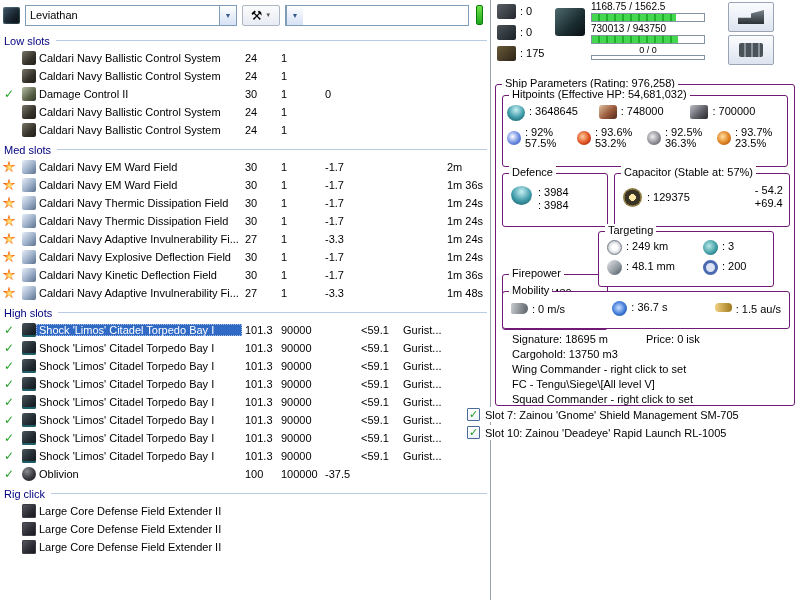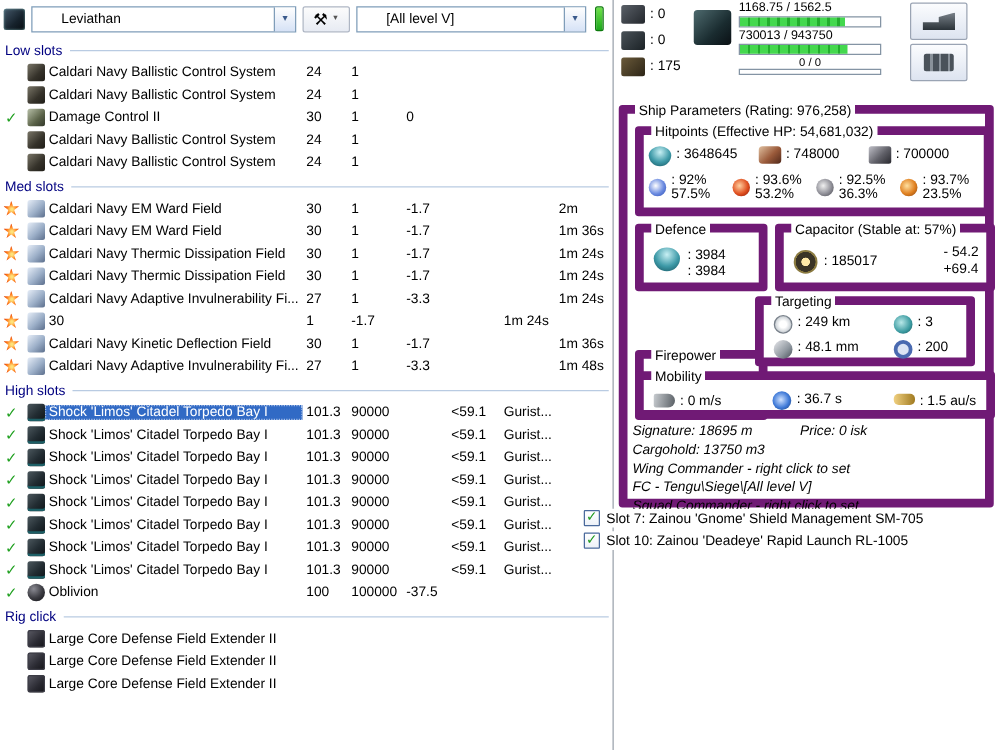--- a/index.html
+++ b/index.html
@@ -7,21 +7,21 @@
   body { position:relative; background:#fff; color:#000;
          font-family:"Liberation Sans","DejaVu Sans",sans-serif; font-size:11px; }
 
   
   .left-panel { position:absolute; left:0; top:0; width:490px; height:600px; background:#fff; }
   .toolbar { display:flex; align-items:center; gap:5px; padding:4px 3px; height:30px; }
   .win-icon { width:17px; height:17px; border-radius:2px;
               background:linear-gradient(135deg,#44586a,#16222c 60%,#060c10);
               box-shadow:inset 0 0 2px #7aa; }
   .combo { display:flex; align-items:center; height:21px; border:1px solid #7f9db9; background:#fff; }
-  .combo-text { flex:1; padding-left:4px; white-space:nowrap; overflow:hidden;margin-left:19px; }
+  .combo-text { flex:1; padding-left:4px; white-space:nowrap; overflow:hidden; }
   .combo-btn { width:17px; height:100%; display:flex; align-items:center; justify-content:center;
                font-size:7px; color:#3a5a8c; border-left:1px solid #7f9db9;
                background:linear-gradient(#fefefe,#d6e2f6); }
   .ship-combo { width:212px; }
   .skills-combo { width:184px; }
   .tools-btn { display:flex; align-items:center; justify-content:center; gap:3px;
                width:38px; height:21px; border:1px solid #aeb6c4; border-radius:2px;
                background:linear-gradient(#fcfcfc,#e7ebf3); }
   .hammer { font-size:13px; line-height:13px; }
   .mini-arrow { font-size:6px; color:#555; }
@@ -79,21 +79,21 @@
   .bar.thin { height:5px; }
   .bar-fill { height:100%; background:repeating-linear-gradient(90deg,#44d84e 0 6px,#23ad2d 6px 8px); }
   .top-btns { position:absolute; right:26px; top:2px; display:flex; flex-direction:column; gap:3px; }
   .icon-btn { width:46px; height:30px; border:1px solid #9aa4b4; border-radius:2px;
               background:linear-gradient(#fbfcfe,#dde4f0); display:flex; align-items:center; justify-content:center; }
   .turret-glyph { width:26px; height:14px; background:linear-gradient(#7a828a,#2a3238);
                   clip-path:polygon(0 55%,50% 55%,50% 25%,100% 0,100% 100%,0 100%); }
   .launcher-glyph { width:24px; height:14px; border-radius:2px;
                     background:repeating-linear-gradient(90deg,#4a525a 0 5px,#8a929a 5px 7px); }
 
-  .gbox { position:absolute; border:7px solid #701a75; border-radius:3px; background:#fff; }
+  .gbox { position:absolute; border:1px solid #701a75; border-radius:3px; background:#fff; }
   .gtitle { position:absolute; top:-8px; left:6px; background:#fff; padding:0 3px; white-space:nowrap; }
   .params-box { left:4px; top:84px; width:300px; height:322px; }
   .hp-box   { left:6px;  top:10px;  width:286px; height:72px; }
   .def-box  { left:6px;  top:88px;  width:106px; height:54px; }
   .cap-box  { left:118px;top:88px;  width:176px; height:54px; }
   .fire-box { left:6px;  top:146px; width:106px; height:56px;margin-top:43px; }
   .targ-box { left:102px;top:146px; width:176px; height:56px; }
   .mob-box  { left:6px;  top:206px; width:288px; height:38px; }
 
   .stat { display:flex; align-items:flex-start; gap:4px; white-space:nowrap; }
@@ -133,21 +133,21 @@
              background:radial-gradient(circle at 40% 40%,#b8e8e8,#3a9aa0 60%,#14484c); }
   .ic-res { width:15px; height:15px; border-radius:50%;
             background:linear-gradient(135deg,#e8e8ec,#9098a0 60%,#485058); }
   .ic-scan { width:15px; height:15px; border-radius:50%; border:3px solid #4a6ab0; background:#dce4f4; }
   .mob-body { display:flex; align-items:center; justify-content:space-between; padding:9px 8px 0 8px; }
   .ic-speed { width:17px; height:11px; border-radius:2px 6px 6px 2px;
               background:linear-gradient(100deg,#c8ccd0,#585e64); }
   .ic-align { width:15px; height:15px; border-radius:50%;
               background:radial-gradient(circle at 45% 45%,#cfe2ff,#3f7ad8 55%,#16386e); }
   .ic-warp { width:17px; height:9px; border-radius:4px; background:linear-gradient(90deg,#f0d080,#a07a20); }
-  .info { position:absolute; left:4px; top:248px; width:286px;font-style:italic; }
+  .info { position:absolute; left:16px; top:248px; width:286px; }
   .info-line { height:15px; display:flex; white-space:nowrap; }
   .sig { width:134px; }
 
   
   .implant-row { position:absolute; left:464px; display:flex; align-items:center; gap:5px;
                  background:#fff; padding:1px 3px; z-index:5; white-space:nowrap; }
   .implant-row.r1 { top:407px; }
   .implant-row.r2 { top:425px; }
   .cb { width:13px; height:13px; border:1px solid #4a6a9c; border-radius:1px;
         background:linear-gradient(#fff,#eef2f8); display:flex; align-items:center; justify-content:center; }
@@ -162,21 +162,20 @@
     <div class="win-icon"></div>
     <div class="combo ship-combo">
       <span class="combo-text">Leviathan</span>
       <span class="combo-btn">▼</span>
     </div>
     <div class="tools-btn">
       <span class="hammer">⚒</span>
       <span class="mini-arrow">▼</span>
     </div>
     <div class="combo skills-combo">
-      <span class="combo-text">[All level V]</span>
       <span class="combo-btn">▼</span>
     </div>
     <div class="green-indicator"></div>
   </div>
 
 
   <div class="sections">
       <div class="section-header">
         <span class="section-title">Low slots</span>
         <span class="section-line"></span>
@@ -327,20 +326,21 @@
         <span class="cell c-num"></span>
         <span class="cell c-num">1m 24s</span>
       </div>
       <div class="module-row">
         <span class="cell c-state">
           <span class="flame"></span>
         </span>
         <span class="cell c-icon">
           <span class="micon i-hardener"></span>
         </span>
+        <span class="cell c-name">Caldari Navy Explosive Deflection Field</span>
         <span class="cell c-num">30</span>
         <span class="cell c-num">1</span>
         <span class="cell c-num">-1.7</span>
         <span class="cell c-num"></span>
         <span class="cell c-num"></span>
         <span class="cell c-num">1m 24s</span>
       </div>
       <div class="module-row">
         <span class="cell c-state">
           <span class="flame"></span>
@@ -641,21 +641,21 @@
       <div class="def-body">
         <span class="ic-defshield"></span>
         <span class="vals2"><span>: 3984</span><br><span>: 3984</span></span>
       </div>
     </div>
 
     <div class="gbox cap-box">
       <span class="gtitle">Capacitor (Stable at: 57%)</span>
       <div class="cap-body">
         <span class="ic-cap"></span>
-        <span>: 185017</span>
+        <span>: 129375</span>
         <span class="cap-delta"><span>- 54.2</span><br><span>+69.4</span></span>
       </div>
     </div>
 
     <div class="gbox fire-box">
       <span class="gtitle">Firepower</span>
       <div class="fire-body">
         <div class="fire-row">
           <span class="ic-volley"></span>
           <span>: 17430</span>

